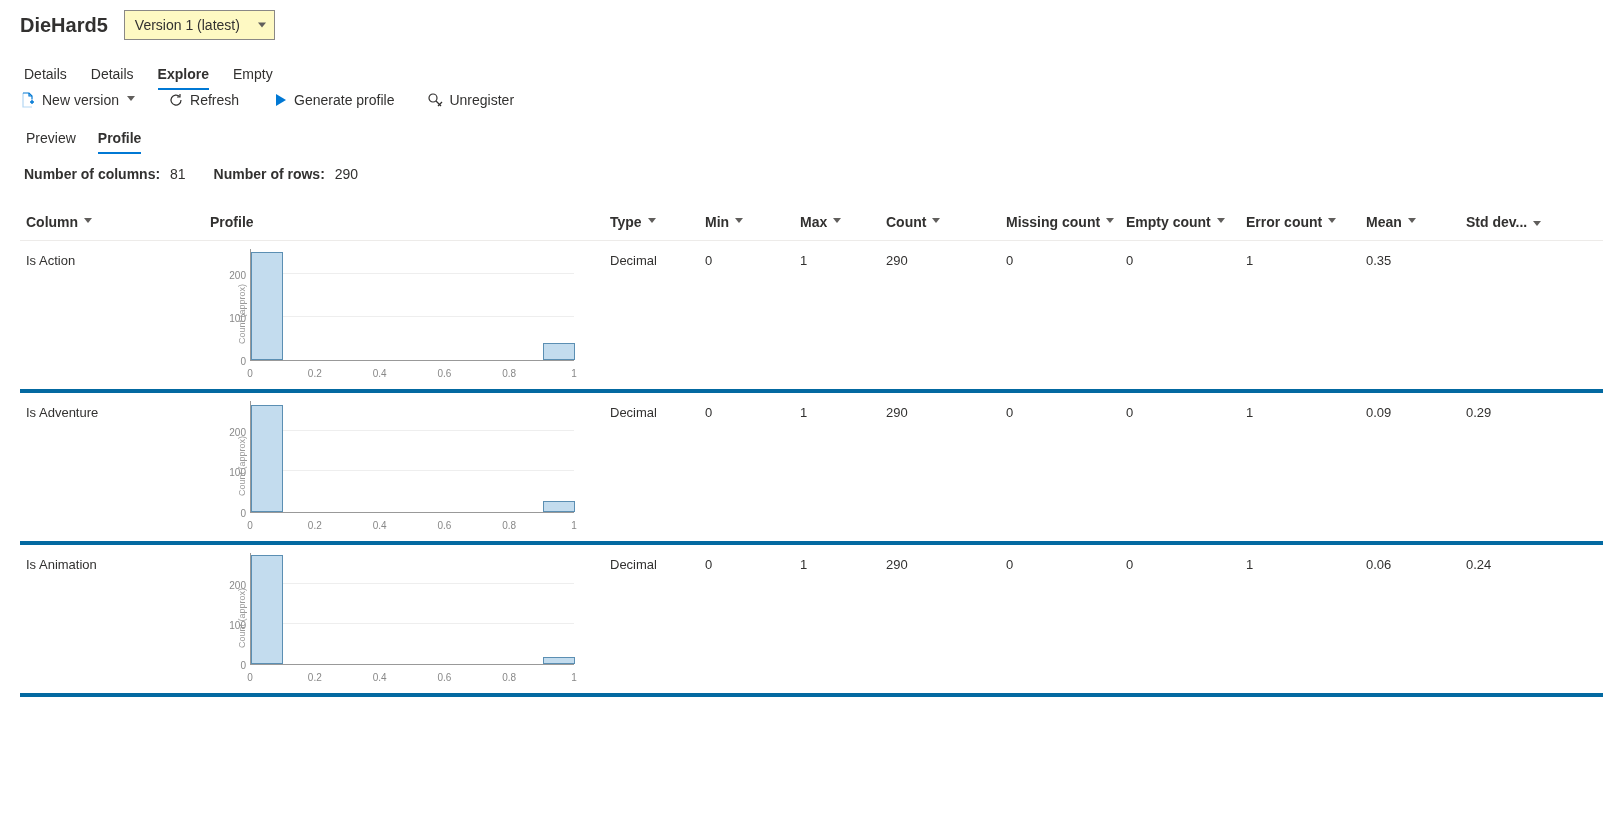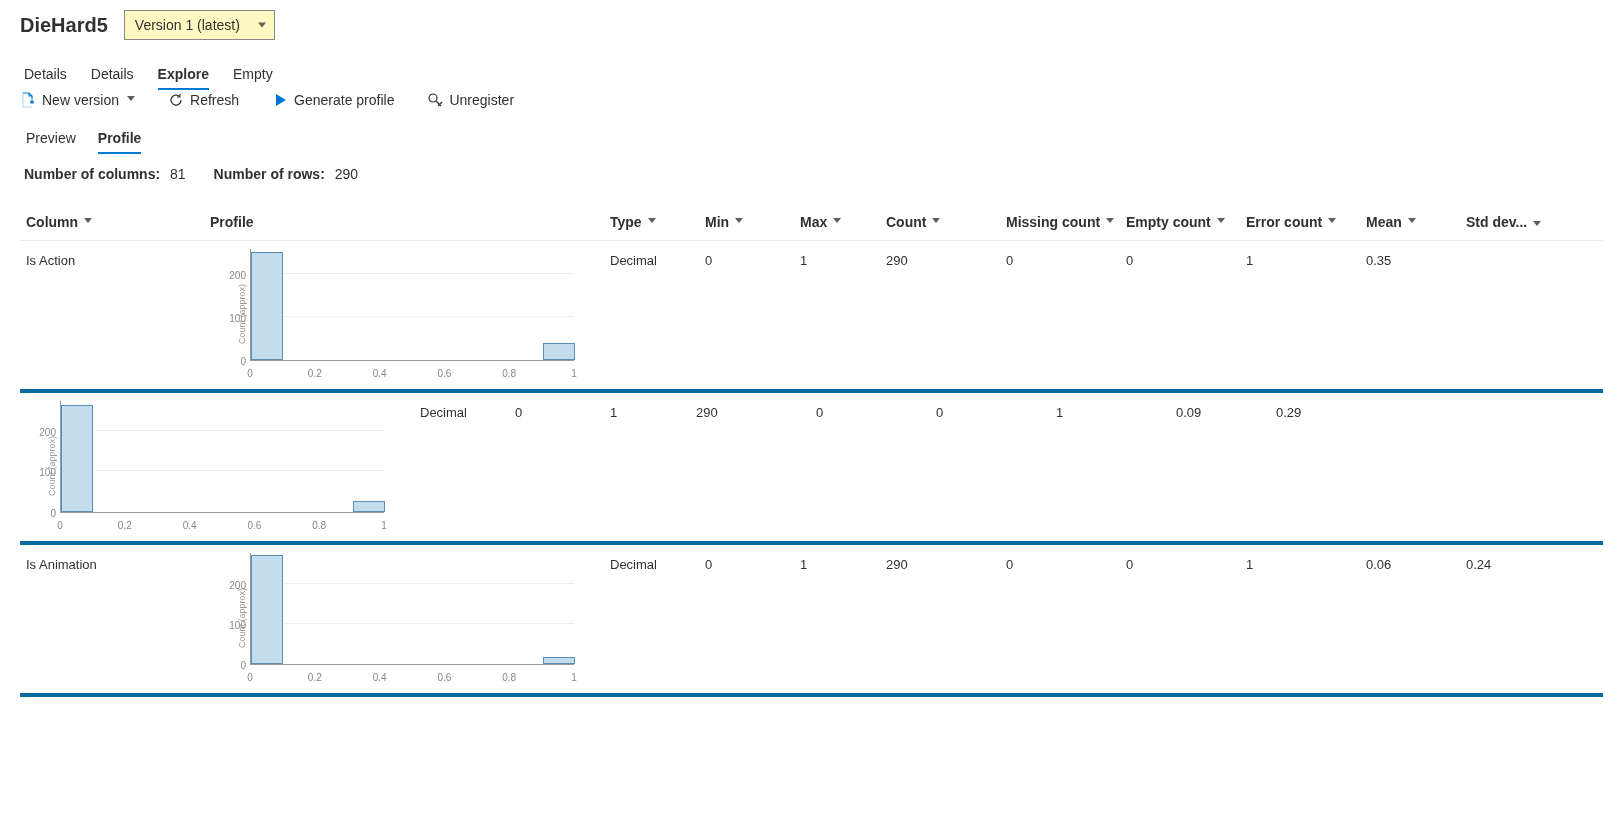--- a/index.html
+++ b/index.html
@@ -221,20 +221,21 @@
         <div class="tcell col-type">Decimal</div>
         <div class="tcell col-min">0</div>
         <div class="tcell col-max">1</div>
         <div class="tcell col-count">290</div>
         <div class="tcell col-missing">0</div>
         <div class="tcell col-empty">0</div>
         <div class="tcell col-error">1</div>
         <div class="tcell col-std">0.35</div>
       </div>
       <div class="trow">
+        <div class="tcell col-column">Is Adventure</div>
         <div class="tcell col-profile">
           <div class="mini-chart">
             <div class="plot">
               <div class="grid-line" style="bottom: 40.7273px;"></div>
               <div class="grid-line" style="bottom: 81.4545px;"></div>
               <div class="bar" style="left: 0px; width: 32.4px; height: 107.113px;"></div>
               <div class="bar" style="left: 291.6px; width: 32.4px; height: 10.5891px;"></div>
             </div>
             <div class="ytick" style="top: 112px;">0</div>
             <div class="ytick" style="top: 71.2727px;">100</div>

